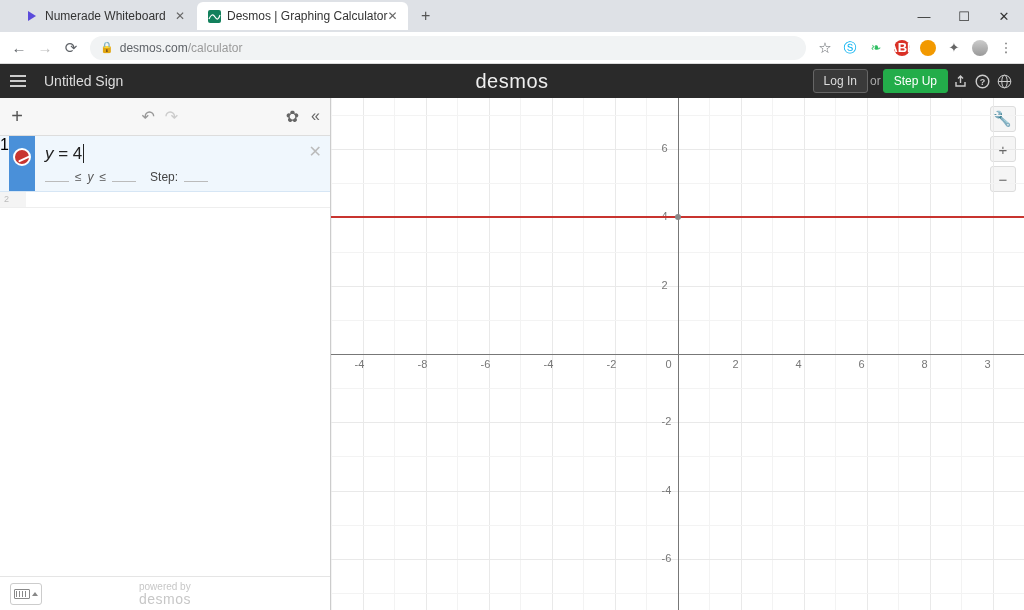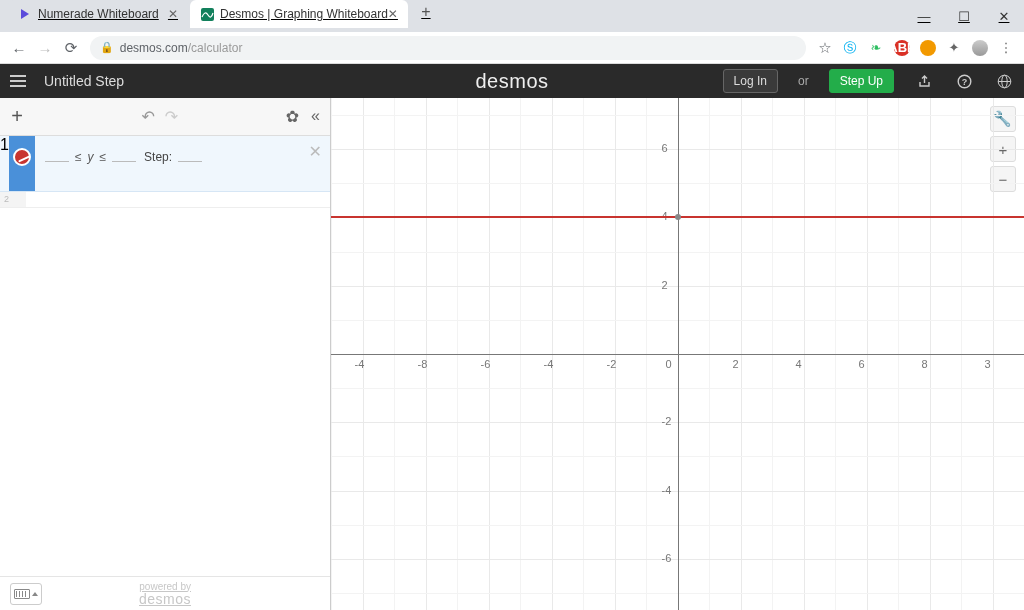--- a/index.html
+++ b/index.html
@@ -1,20 +1,20 @@
 <!DOCTYPE html>
 <html><head>
 <meta charset="utf-8">
 <style>
 * { margin: 0; padding: 0; box-sizing: border-box; font-family: Arial, Helvetica, sans-serif; }
 html, body { width: 1024px; height: 610px; overflow: hidden; background: #fff; }
 
 
 .browser-chrome { width: 100%; background: #dee1e6; }
-.tab-strip { display: flex; align-items: flex-start; height: 32px; padding-left: 8px; background: #dee1e6; text-decoration: underline; }
+.tab-strip { display: flex; align-items: center; height: 32px; padding-left: 15px; background: #dee1e6; }
 .tab { display: flex; align-items: center; height: 28px; padding: 0 10px; font-size: 12px; color: #333; border-top-left-radius: 6px; border-top-right-radius: 6px; margin-right: 2px; position: relative; min-width: 180px; }
 .tab.inactive { background: #dee1e6; }
 .tab.active { background: #fff; }
 .tab .favicon { width: 14px; height: 14px; margin-right: 6px; display: inline-flex; align-items: center; justify-content: center; }
 .tab .close { margin-left: auto; font-size: 12px; color: #666; }
 .new-tab { width: 24px; height: 24px; display: flex; align-items: center; justify-content: center; font-size: 16px; color: #555; margin-left: 4px; }
 .window-controls { margin-left: auto; display: flex; }
 .window-controls div { width: 40px; height: 32px; display: flex; align-items: center; justify-content: center; font-size: 13px; color: #333; }
 
 .addr-bar { display: flex; align-items: center; height: 32px; background: #fff; padding: 0 6px; border-bottom: 1px solid #dcdcdc; }
@@ -27,21 +27,21 @@
 .circle-red { width: 15px; height: 15px; border-radius: 50%; background: #d93025; color: #fff; font-size: 8px; font-weight: bold; display:flex;align-items:center;justify-content:center;}
 .circle-orange { width: 15px; height: 15px; border-radius: 50%; background: #f29900; }
 .avatar { width: 18px; height: 18px; border-radius: 50%; background: linear-gradient(#ccc,#999); }
 
 
 .desmos-header { display: flex; align-items: center; height: 34px; background: #2a2a2a; color: #ddd; padding: 0 10px; position: relative; }
 .hamburger { width: 22px; height: 22px; display: flex; flex-direction: column; justify-content: center; gap: 3px; margin-right: 12px; }
 .hamburger div { height: 2px; background: #ccc; width: 16px; }
 .graph-title { font-size: 14px; color: #ddd; }
 .desmos-logo { position: absolute; left: 50%; transform: translateX(-50%); font-size: 20px; letter-spacing: 0.5px; color: #eee; font-weight: 400; }
-.header-right { margin-left: auto; display: flex; align-items: center; gap: 20px; }
+.header-right { margin-left: auto; display: flex; align-items: center; gap: 2px; }
 .btn { padding: 4px 10px; border-radius: 3px; font-size: 12px; border: 1px solid #666; background: #3a3a3a; color: #ddd; }
 .btn.signup { background: #23ad4a; border-color: #23ad4a; color: #fff; }
 .header-icon { width: 20px; height: 20px; display: flex; align-items: center; justify-content: center; color: #ccc; font-size: 15px; }
 
 
 .workspace { display: flex; height: calc(610px - 32px - 32px - 34px); position: relative; }
 .sidebar { width: 331px; display: flex; flex-direction: column; border-right: 1px solid #ccc; background: #fff; }
 .side-toolbar { height: 38px; display: flex; align-items: center; border-bottom: 1px solid #ddd; background: #f7f7f7; }
 .side-toolbar .add { width: 34px; text-align: center; font-size: 20px; color: #555; }
 .side-toolbar .center { flex: 1; display: flex; justify-content: center; gap: 10px; }
@@ -62,21 +62,21 @@
 .expr-close { position: absolute; top: 6px; right: 8px; color: #bbb; font-size: 16px; }
 
 .empty-row { display:flex; border-bottom:1px solid #eee; height: 16px;}
 .empty-row .gutter { width:26px; background:#f4f4f4; color:#bbb; font-size:9px; padding:2px 0 0 4px;}
 
 .sidebar-footer { margin-top:auto; border-top: 1px solid #e5e5e5; height: 34px; display: flex; align-items: center; padding: 0 10px; justify-content: space-between; }
 .keypad-btn { width: 32px; height: 22px; border: 1px solid #ccc; border-radius: 3px; display:flex; align-items:center; justify-content:center; gap:2px; position:relative;}
 .keypad-btn .kb { width:16px; height:10px; border:1px solid #888; border-radius:1px; position:relative;}
 .keypad-btn .kb::before { content:""; position:absolute; inset:1px; background: repeating-linear-gradient(90deg,#888 0 1px, transparent 1px 3px);}
 .keypad-btn .tri { width:0;height:0;border-left:3px solid transparent;border-right:3px solid transparent;border-bottom:4px solid #888;}
-.powered { font-size: 10px; color: #c7c7c7; text-align:right; line-height:1;text-decoration:underline; }
+.powered { font-size: 10px; color: #c7c7c7; text-align:left; line-height:1; }
 
 
 .graph { flex: 1; position: relative; overflow: hidden; background: #fff; }
 .gridline { position: absolute; background: #e9e9e9; }
 .gridline.minor { background: #f3f3f3; }
 .gridline.h { left:0; right:0; height:1px; }
 .gridline.v { top:0; bottom:0; width:1px; }
 .axis { position: absolute; background: #777; }
 .axis.x { left:0; right:0; height:1px; }
 .axis.y { top:0; bottom:0; width:1px; }
@@ -101,21 +101,21 @@
       <span>Numerade Whiteboard</span>
       <span class="close">✕</span>
     </div>
     <div class="tab active">
       <span class="favicon">
         <svg width="13" height="13" viewBox="0 0 13 13">
             <rect width="13" height="13" fill="#12805c" rx="2"></rect>
             <path d="M1 9 Q4 2 7 7 T12 5" stroke="#fff" stroke-width="1.2" fill="none"></path>
           </svg>
       </span>
-      <span>Desmos | Graphing Whiteboard</span>
+      <span>Desmos | Graphing Calculator</span>
       <span class="close">✕</span>
     </div>
     <div class="new-tab">+</div>
     <div class="window-controls">
       <div>—</div>
       <div>☐</div>
       <div>✕</div>
     </div>
   </div>
   <div class="addr-bar">
@@ -139,21 +139,21 @@
     </div>
   </div>
 </div>
 
 <div class="desmos-header">
   <div class="hamburger">
       <div></div>
       <div></div>
       <div></div>
     </div>
-  <div class="graph-title">Untitled Step</div>
+  <div class="graph-title">Untitled Sign</div>
   <div class="desmos-logo">desmos</div>
   <div class="header-right">
     <div class="btn">Log In</div>
     <span style="font-size:12px;color:#aaa;">or</span>
     <div class="btn signup">Step Up</div>
     <div class="header-icon">
       <svg width="15" height="15" viewBox="0 0 15 15" fill="none" stroke="#ccc" stroke-width="1.4">
           <path d="M3 8v4h9V8"></path>
           <path d="M7.5 9V2M5 4.5L7.5 2 10 4.5"></path>
         </svg>
@@ -187,27 +187,30 @@
         <span class="collapse">«</span>
       </div>
     </div>
 
     <div class="expr-row">
       <span class="num">1</span>
       <div class="expr-gutter">
         <div class="color-circle"></div>
       </div>
       <div class="expr-body">
+        <div class="expr-text">
+          <span>y</span><span style="font-style:normal;"> = </span><span style="font-style:normal;">4</span><span class="cursor"></span>
+        </div>
         <div class="expr-sub">
           <span class="blank"></span>
           <span style="font-style:normal;">≤</span>
           <span style="font-style:italic;">y</span>
           <span style="font-style:normal;">≤</span>
           <span class="blank"></span>
-          <span style="margin-left:2px;font-style:normal;color:#444;font-family:Arial;">Step:</span>
+          <span style="margin-left:8px;font-style:normal;color:#444;font-family:Arial;">Step:</span>
           <span class="blank"></span>
         </div>
       </div>
       <div class="expr-close">✕</div>
     </div>
 
     <div class="empty-row">
       <div class="gutter">2</div>
     </div>
 

